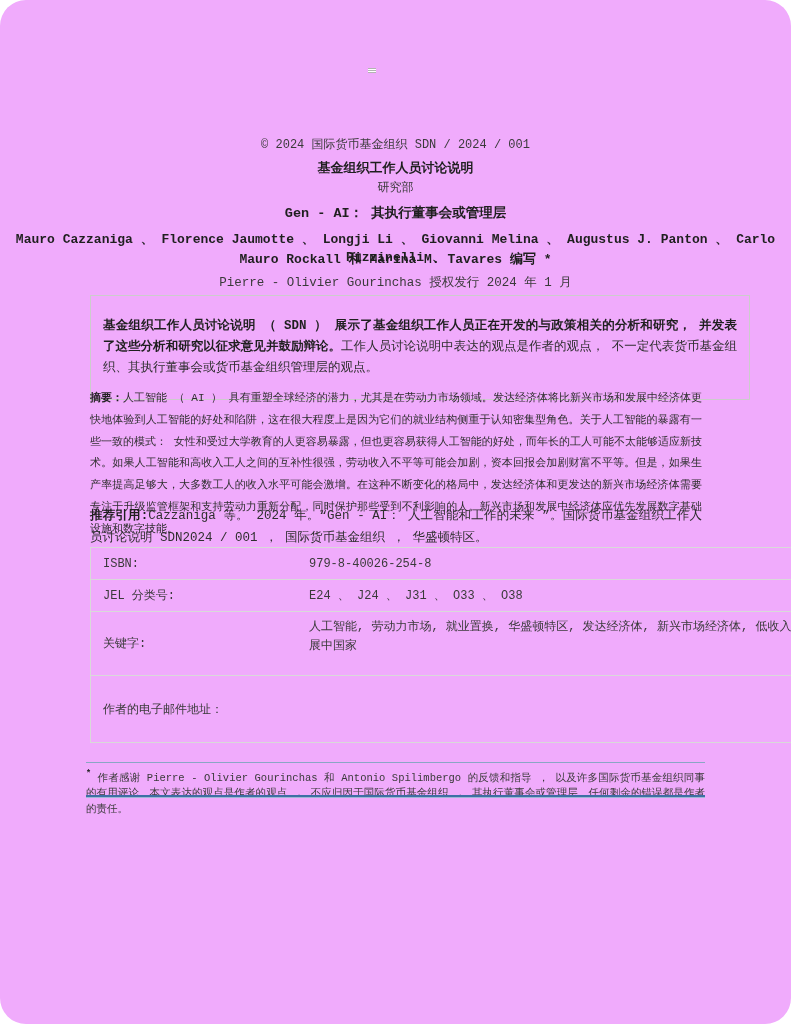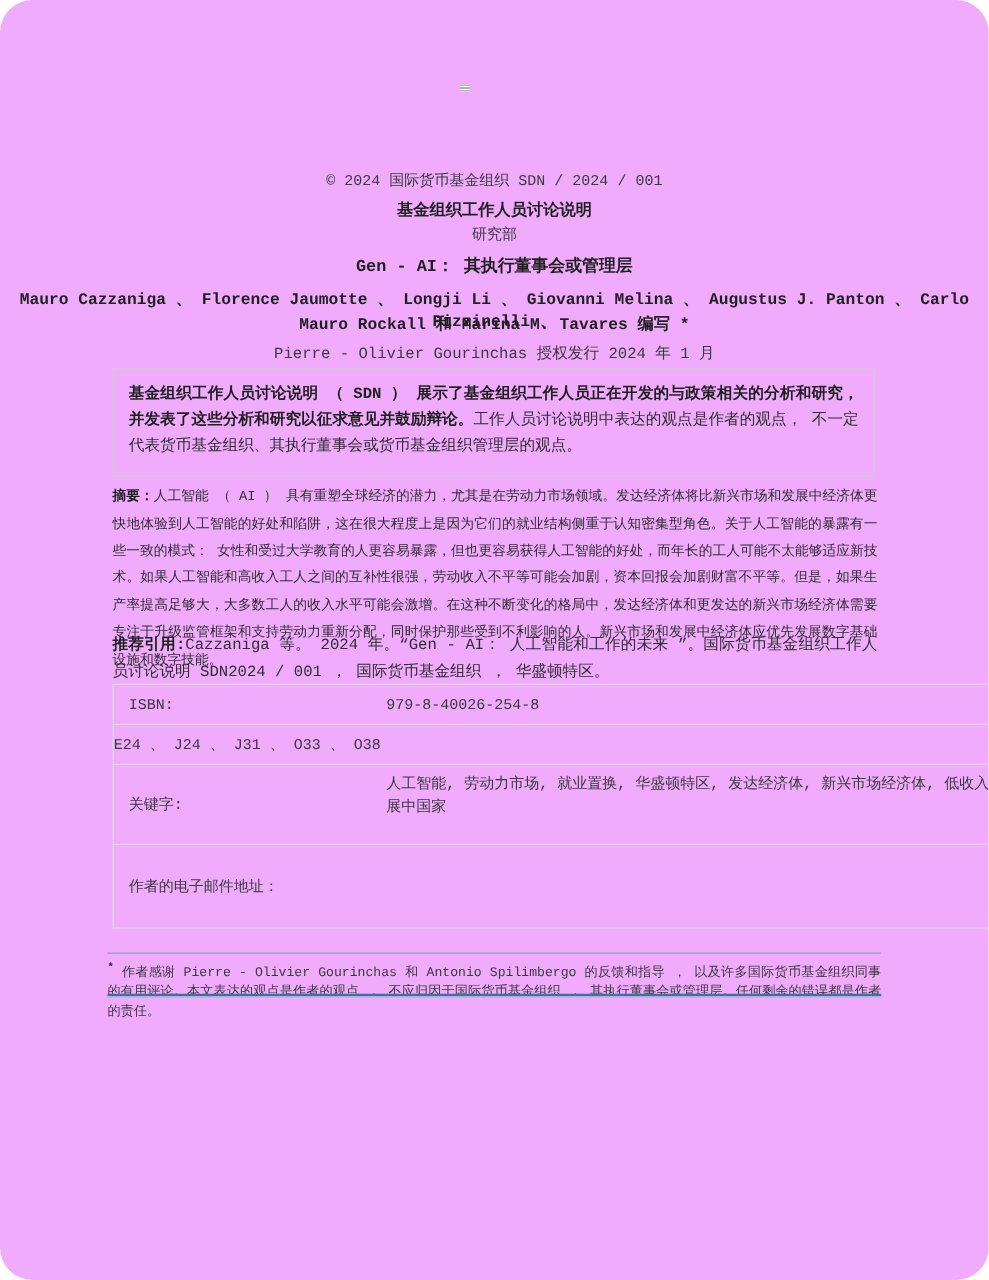--- a/index.html
+++ b/index.html
@@ -23,24 +23,24 @@
 
   .copyright   { top: 136px; font-size: 12px; color: #3a3a3a; }
   .series-title{ top: 159px; font-size: 13px; font-weight: bold; color: #1f1f1f; }
   .department  { top: 179px; font-size: 12px; color: #3a3a3a; }
   .paper-title { top: 204px; font-size: 13.5px; font-weight: bold; color: #1f1f1f; }
   .authors-l1  { top: 230px; font-size: 13px; font-weight: bold; color: #1f1f1f; }
   .authors-l2  { top: 250px; font-size: 13px; font-weight: bold; color: #1f1f1f; }
   .approval    { top: 274px; font-size: 12.5px; color: #3a3a3a; }
 
   .sdn-box {
-    left: 90px; top: 295px; width: 610px; min-height: 86px;
+    left: 90px; top: 295px; width: 660px; min-height: 86px;
     box-sizing: border-box;
     border: 1px solid #cccccc;
-    padding: 9px 12px;
+    padding: 20px 12px;
     font-size: 12.5px; line-height: 21px;
     text-align: justify;
   }
   .sdn-box .lead { font-weight: bold; color: #1f1f1f; }
 
   .abstract {
     left: 90px; top: 388px; width: 612px;
     font-size: 11px; line-height: 21.8px;
     text-align: justify;
   }
@@ -109,20 +109,21 @@
   <div class="abs citation">
     <span class="lead">推荐引用:</span><span>Cazzaniga 等。 2024 年。“Gen - AI：  人工智能和工作的未来 ”。国际货币基金组织工作人员讨论说明 SDN2024 / 001 ， 国际货币基金组织 ， 华盛顿特区。</span>
   </div>
 
   <div class="abs meta-table">
     <div class="meta-row row-isbn">
       <div class="meta-label">ISBN:</div>
       <div class="meta-value">979-8-40026-254-8</div>
     </div>
     <div class="meta-row row-jel">
+      <div class="meta-label">JEL 分类号:</div>
       <div class="meta-value">E24 、 J24 、 J31 、 O33 、 O38</div>
     </div>
     <div class="meta-row row-keywords">
       <div class="meta-label">关键字:</div>
       <div class="meta-value">人工智能, 劳动力市场, 就业置换, 华盛顿特区, 发达经济体, 新兴市场经济体, 低收入发展中国家</div>
     </div>
     <div class="meta-row row-email">
       <div class="meta-label">作者的电子邮件地址：</div>
       <div class="meta-value"></div>
     </div>

